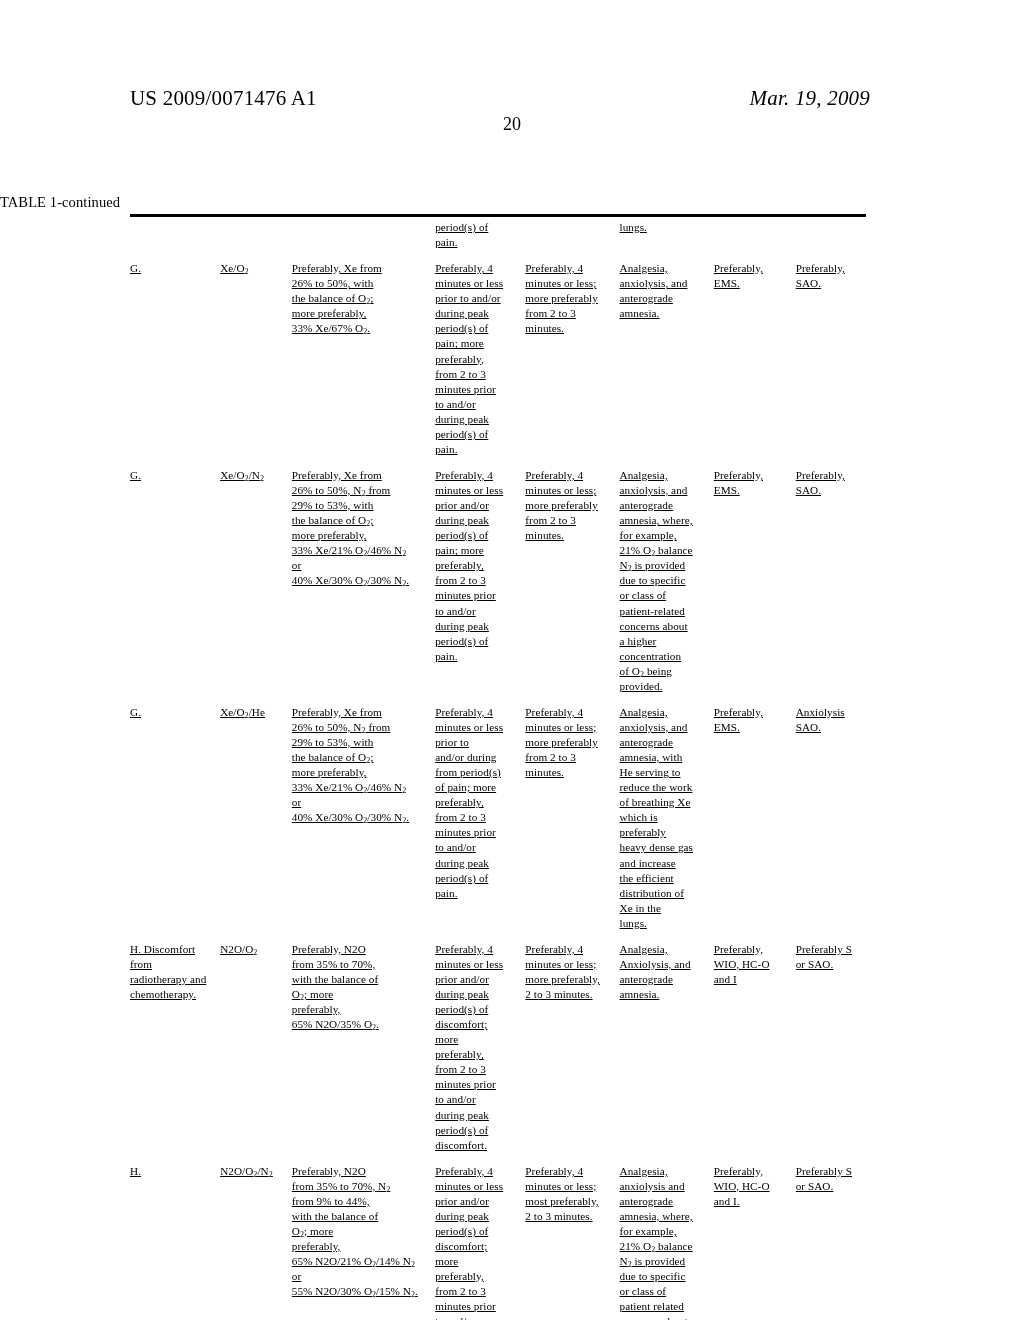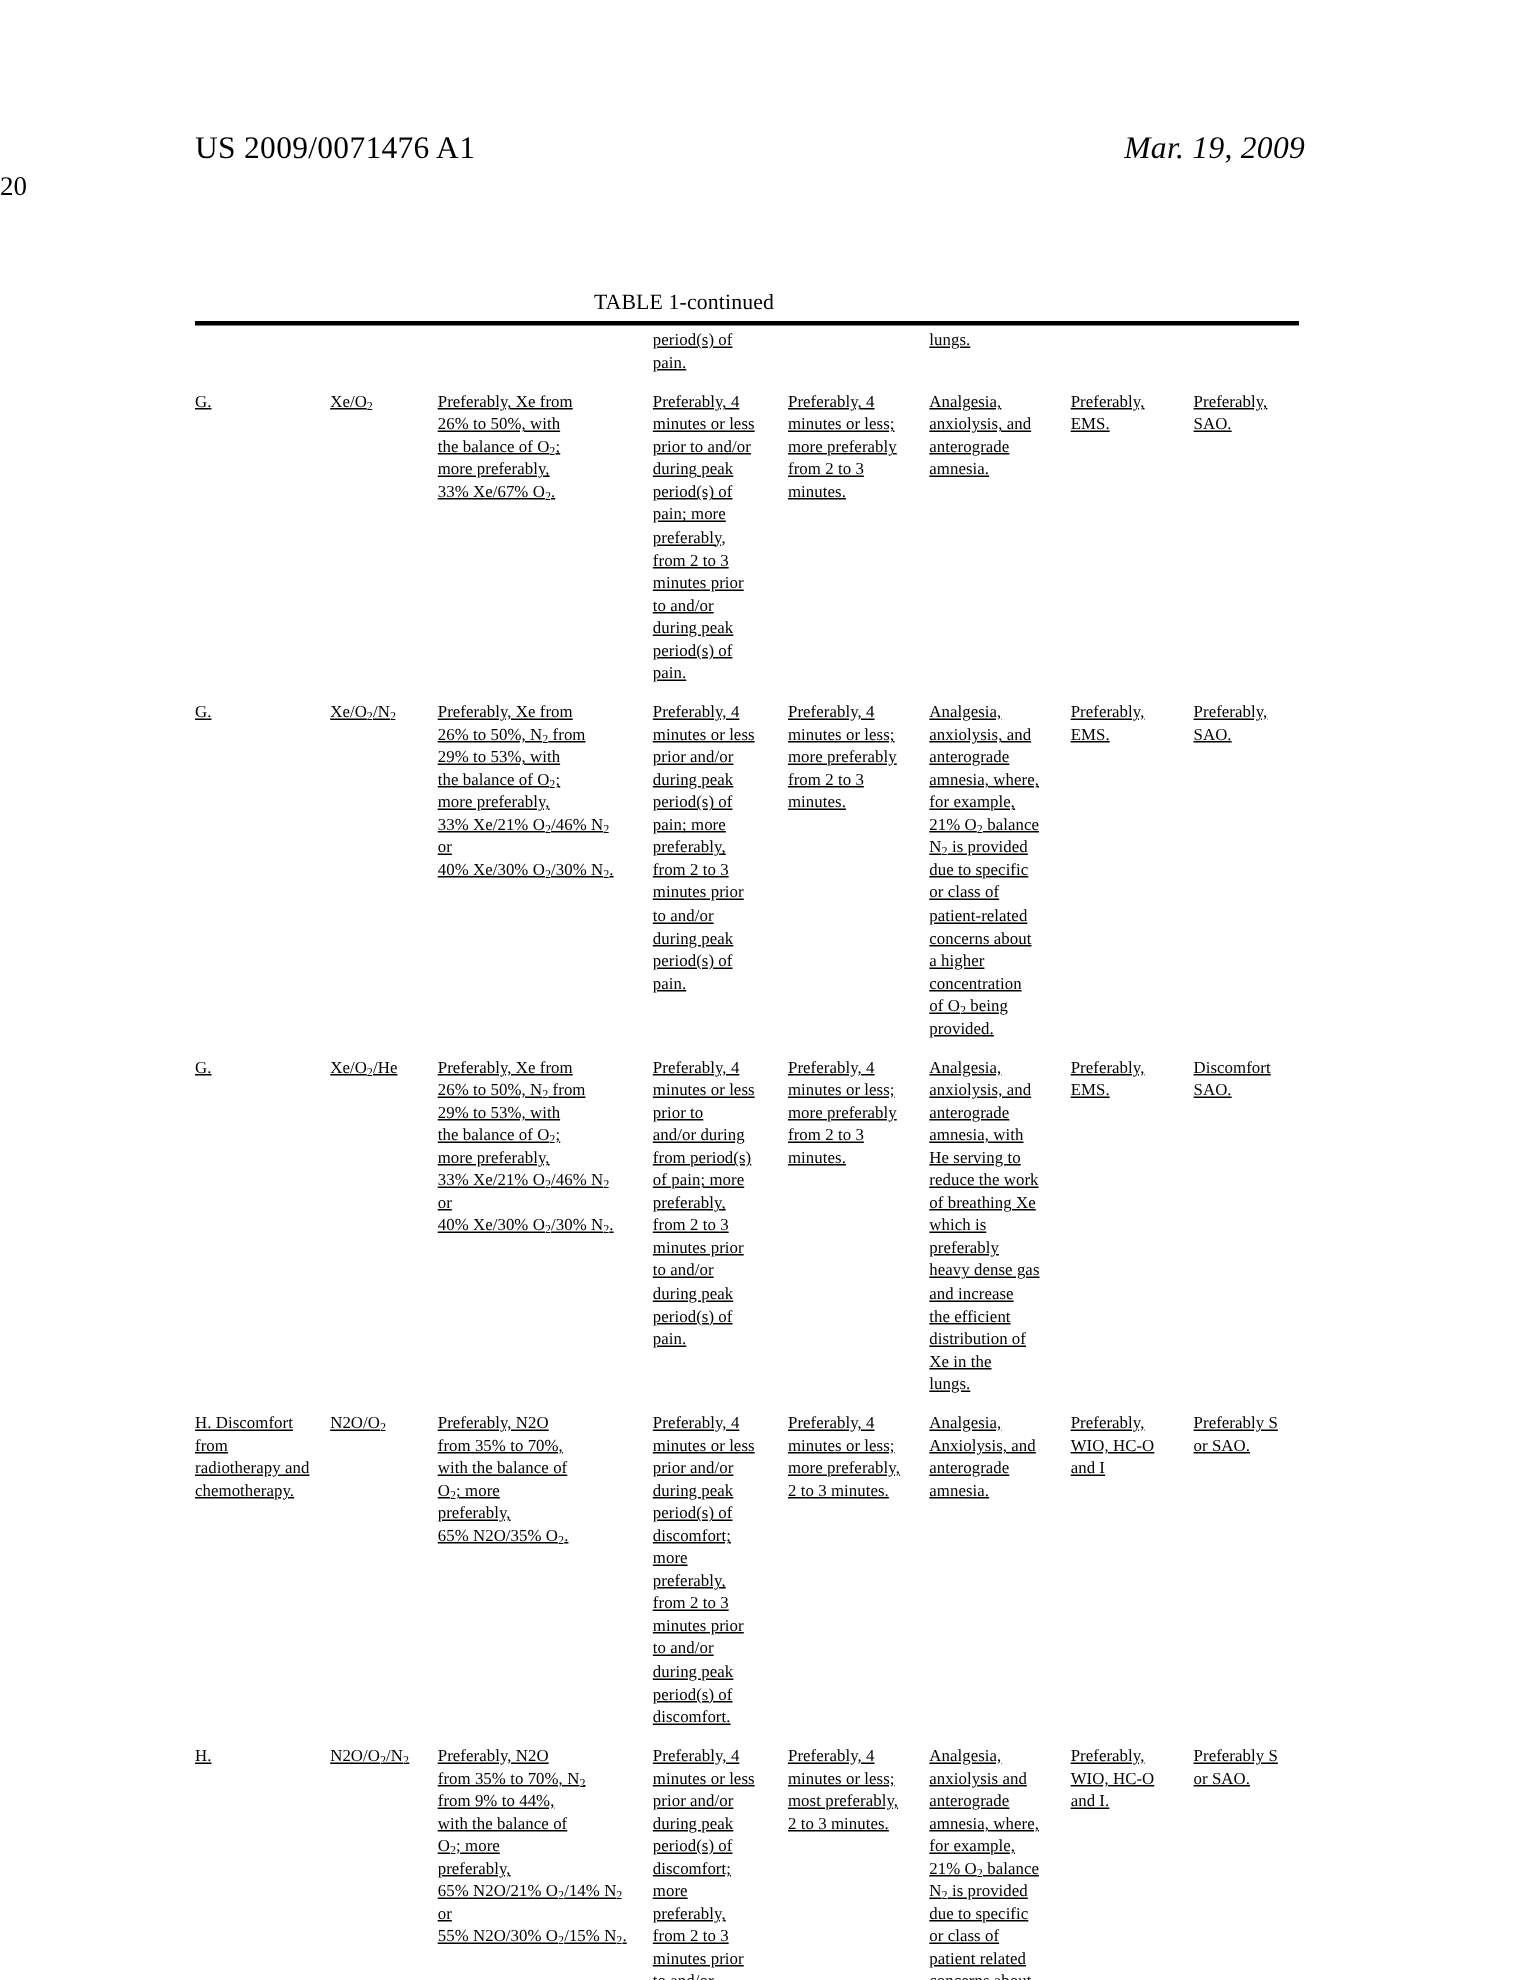--- a/index.html
+++ b/index.html
@@ -37,30 +37,30 @@
     letter-spacing: 0.2px;
   }
   .pub-number { white-space: nowrap; }
   .pub-date { white-space: nowrap; font-style: italic; }
 
   .page-number {
     position: absolute;
     left: 0;
     top: 114px;
     width: 1024px;
+    text-align: center;
     font-size: 18px;
   }
 
   
   .table-caption {
     position: absolute;
     left: 0;
     top: 194px;
     width: 912px;
-    text-align: center;
     font-size: 14.5px;
     letter-spacing: 0.1px;
   }
 
   
   .rule {
     position: absolute;
     left: 130px;
     width: 736px;
     background: #000000;
@@ -333,21 +333,21 @@
               <span class="cell-line">the efficient</span>
               <span class="cell-line">distribution of</span>
               <span class="cell-line">Xe in the</span>
               <span class="cell-line">lungs.</span>
             </td>
             <td>
               <span class="cell-line">Preferably,</span>
               <span class="cell-line">EMS.</span>
             </td>
             <td>
-              <span class="cell-line">Discomfort</span>
+              <span class="cell-line">Anxiolysis</span>
               <span class="cell-line">SAO.</span>
             </td>
           </tr>
           <tr class="data-row">
             <td>
               <span class="cell-line">H. Discomfort</span>
               <span class="cell-line">from</span>
               <span class="cell-line">radiotherapy and</span>
               <span class="cell-line">chemotherapy.</span>
             </td>

